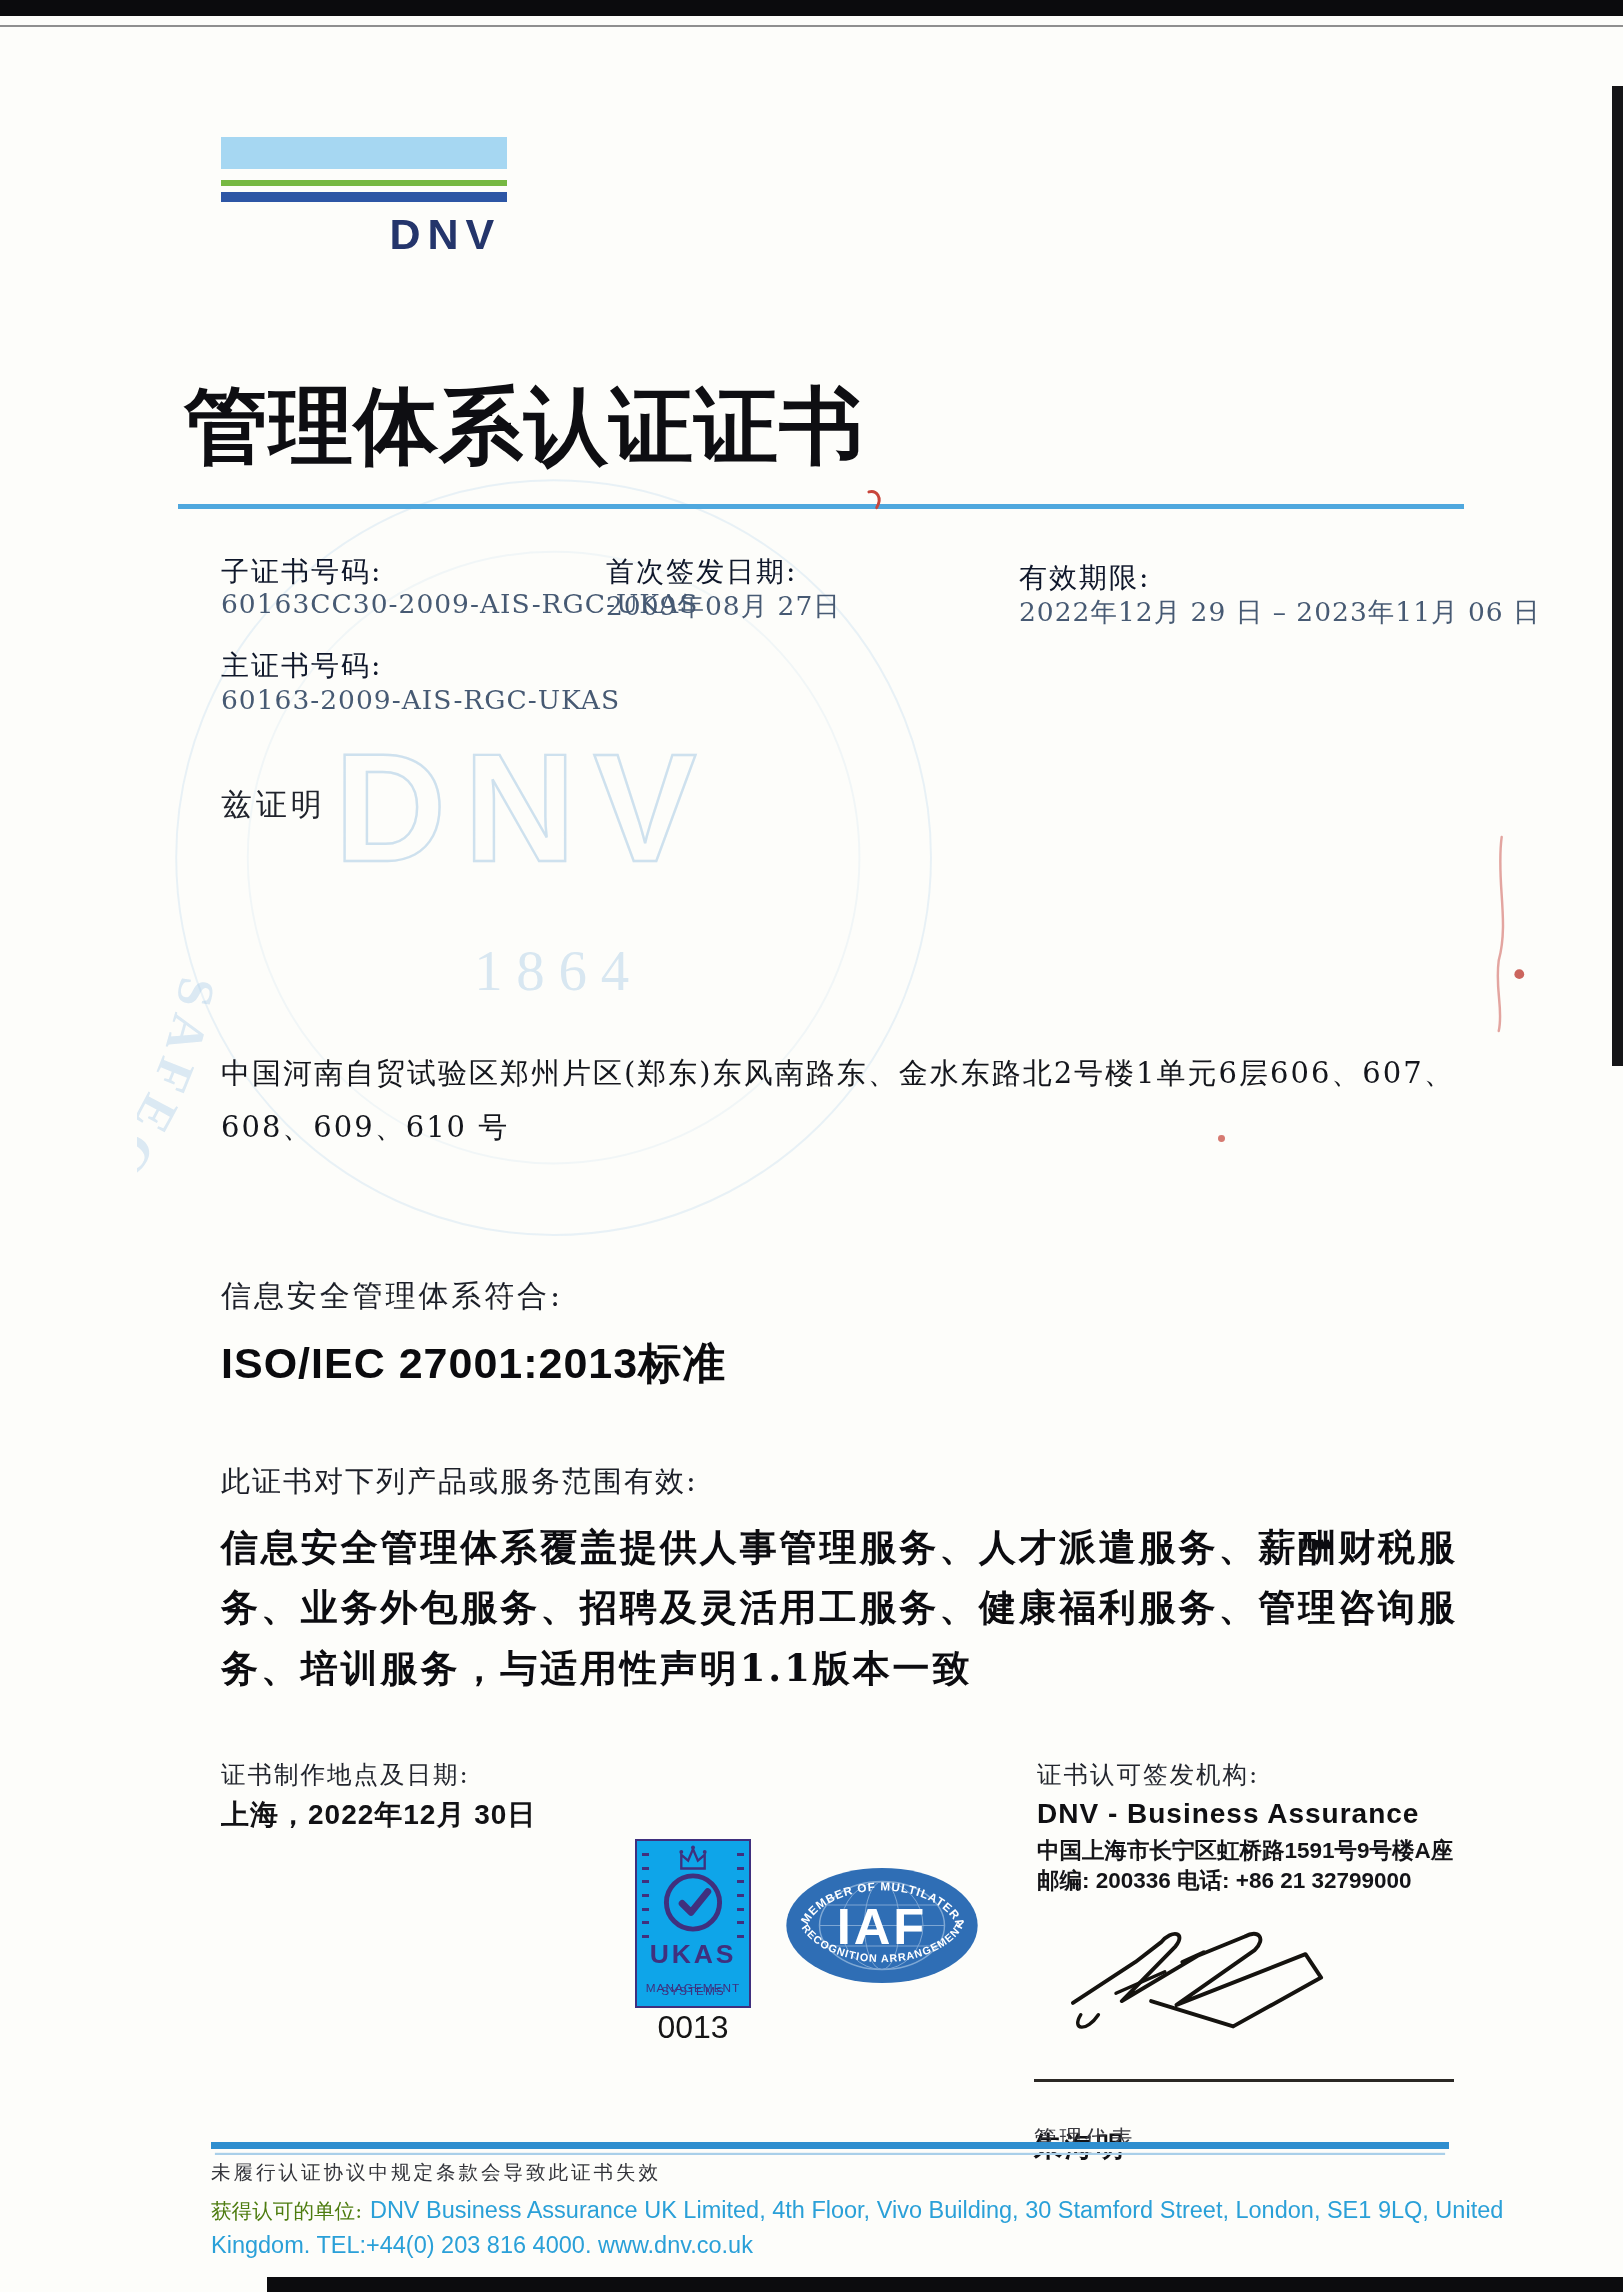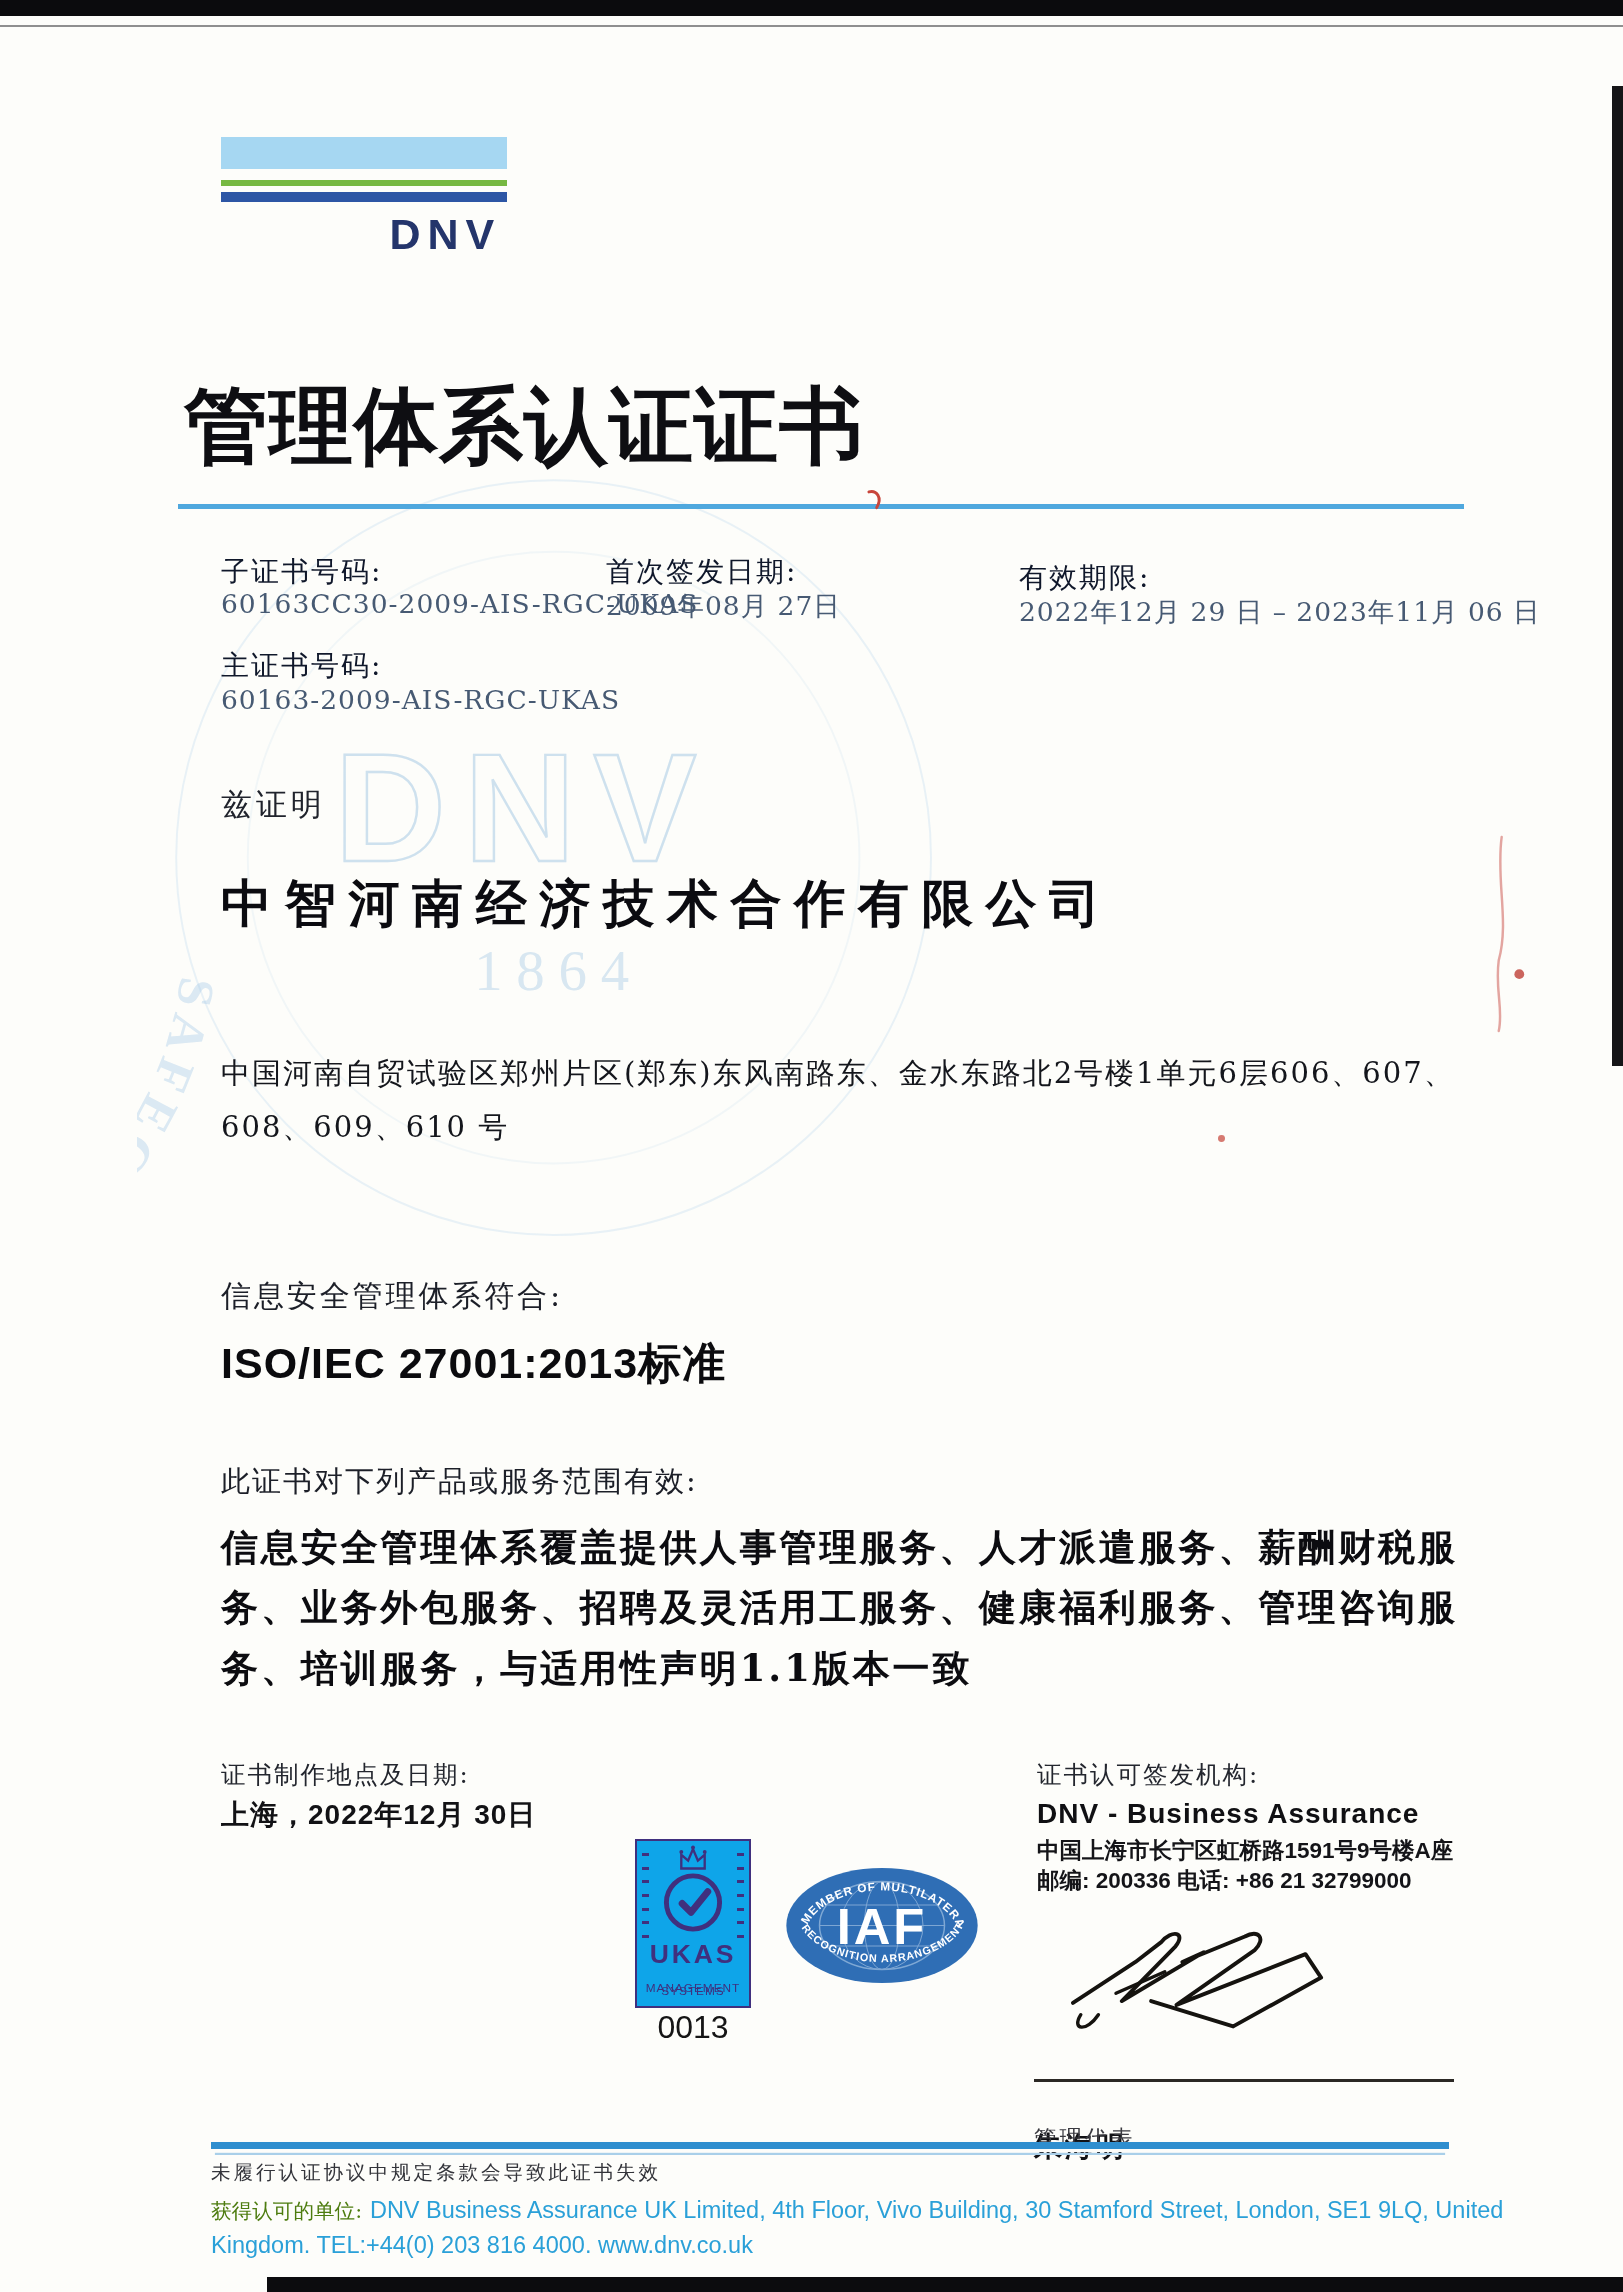--- a/index.html
+++ b/index.html
@@ -132,21 +132,20 @@
   <div class="abs lab" style="left:221px; top:553px;">子证书号码:</div>
   <div class="abs val" style="left:221px; top:588px;">60163CC30-2009-AIS-RGC-UKAS</div>
   <div class="abs lab" style="left:606px; top:553px;">首次签发日期:</div>
   <div class="abs val" style="left:606px; top:588px;">2009年08月 27日</div>
   <div class="abs lab" style="left:1019px; top:559px;">有效期限:</div>
   <div class="abs val" style="left:1019px; top:594px;">2022年12月 29 日  –  2023年11月 06 日</div>
   <div class="abs lab" style="left:221px; top:647px;">主证书号码:</div>
   <div class="abs val" style="left:221px; top:684px;">60163-2009-AIS-RGC-UKAS</div>
 
   <div class="abs certify">兹证明</div>
-  <div class="abs company">中智河南经济技术合作有限公司</div>
   <div class="abs address">中国河南自贸试验区郑州片区(郑东)东风南路东、金水东路北2号楼1单元6层606、607、608、609、610 号</div>
 
   <div class="abs std-intro">信息安全管理体系符合:</div>
   <div class="abs std-name">ISO/IEC 27001:2013标准</div>
   <div class="abs scope-intro">此证书对下列产品或服务范围有效:</div>
   <div class="abs scope-text">信息安全管理体系覆盖提供人事管理服务、人才派遣服务、薪酬财税服务、业务外包服务、招聘及灵活用工服务、健康福利服务、管理咨询服务、培训服务，与适用性声明1.1版本一致</div>
 
   <div class="abs place-lab">证书制作地点及日期:</div>
   <div class="abs place-val">上海，2022年12月 30日</div>
   <div class="abs issuer-lab">证书认可签发机构:</div>

